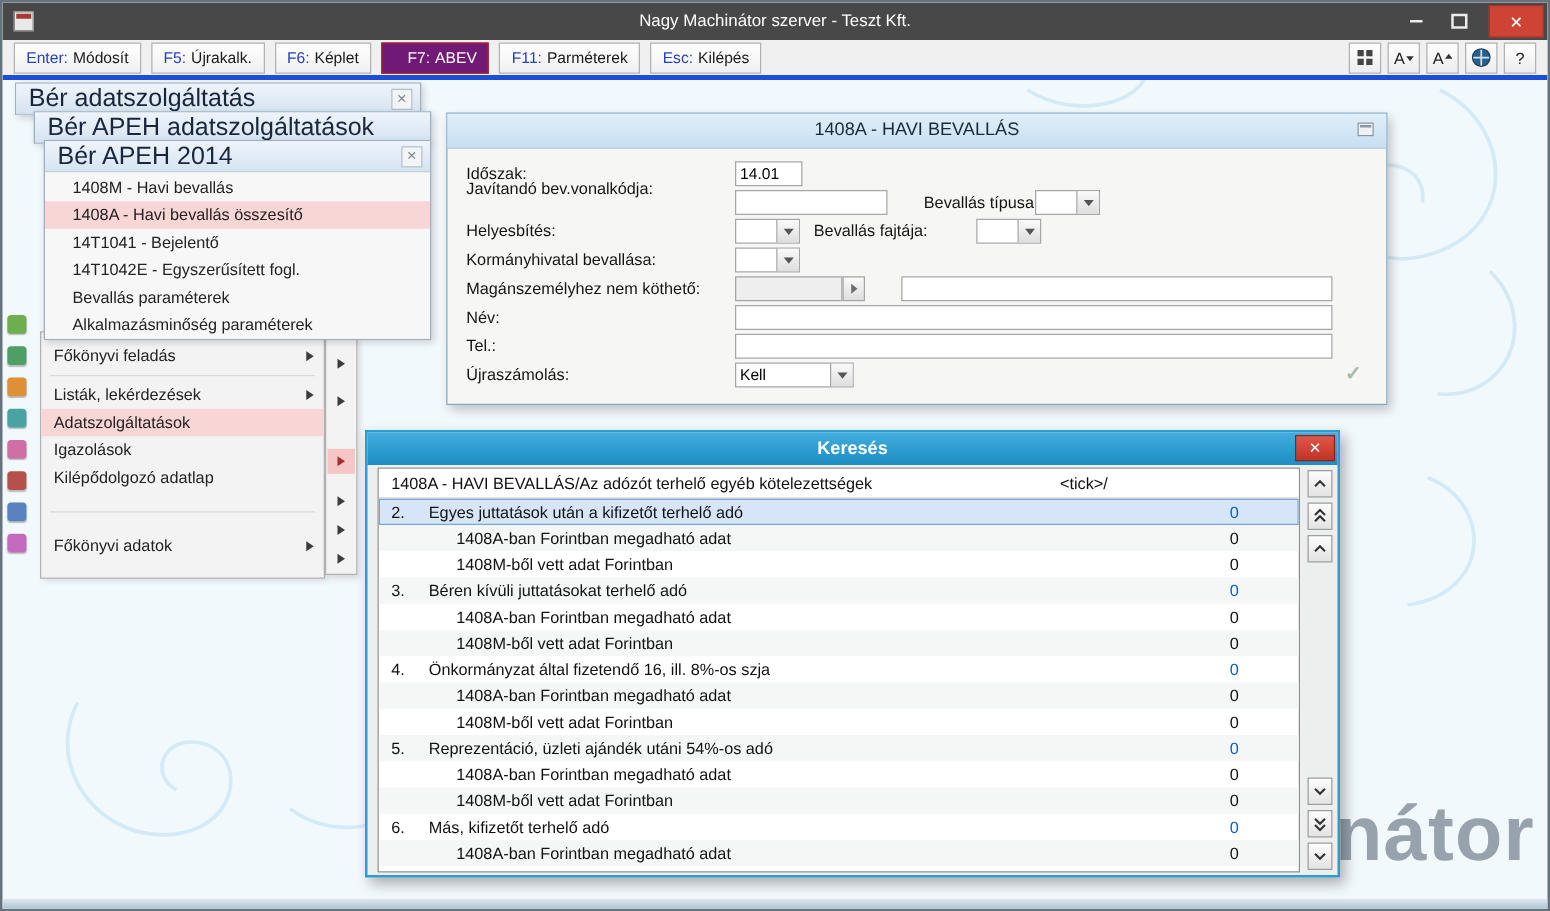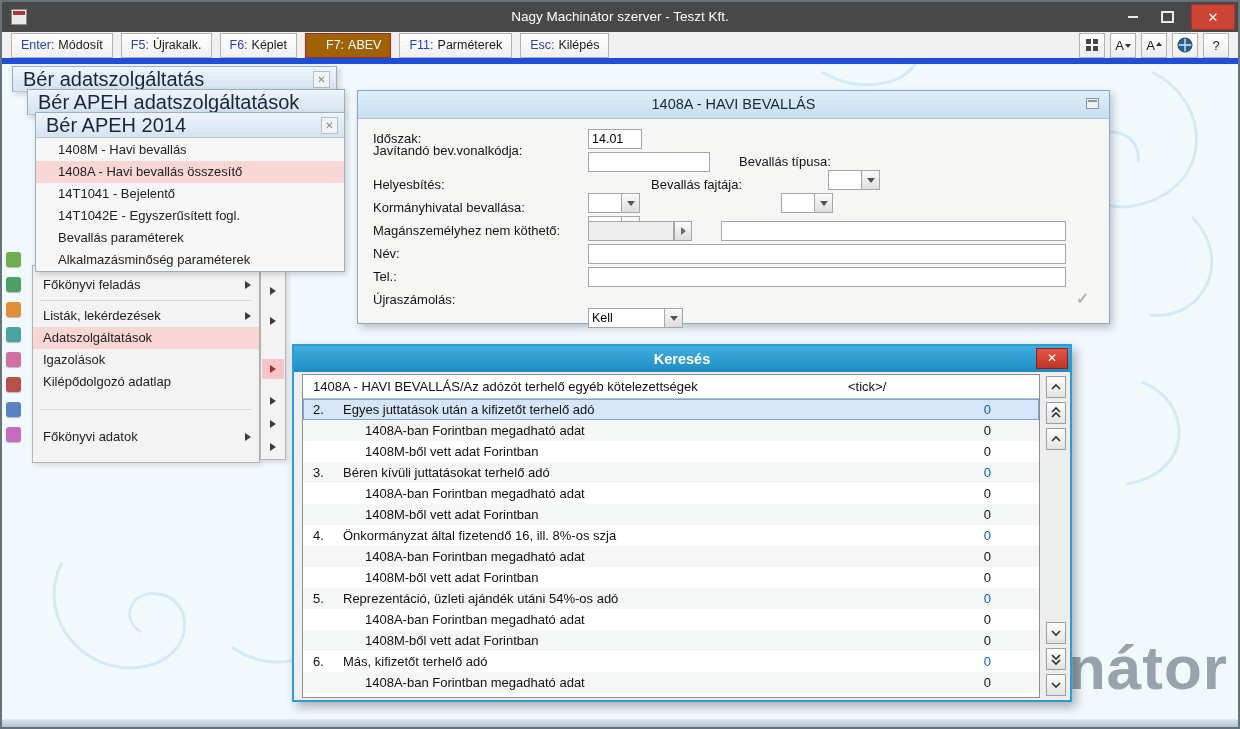--- a/index.html
+++ b/index.html
@@ -14,25 +14,25 @@
   .app-icon{position:absolute;left:9px;top:7px;width:16px;height:16px;background:#e9e9e9;border:1px solid #8d8d8d;box-sizing:border-box;}
   .app-icon::before{content:"";position:absolute;left:1px;top:1px;right:1px;height:4px;background:#a43c34;}
   .wc{position:absolute;display:flex;align-items:center;justify-content:center;cursor:default;}
   .wc-min{right:90px;top:0;width:30px;height:30px;}
   .wc-min::after{content:"";width:10px;height:2px;background:#ececec;}
   .wc-max{right:56px;top:0;width:30px;height:30px;}
   .wc-max::after{content:"";width:9px;height:8px;border:2px solid #ececec;}
   .wc-close{right:3px;top:2px;width:44px;height:26px;background:#cd4435;color:#fff;font-size:13px;border:1px solid #a83227;box-sizing:border-box;}
 
   
-  .toolbar{position:absolute;left:0;top:30px;right:0;height:32px;background:#f0f0f0;border-bottom:6px solid #1d4ed8;display:flex;align-items:center;padding:0 9px;gap:8px;z-index:29;box-sizing:border-box;}
+  .toolbar{position:absolute;left:0;top:30px;right:0;height:32px;background:#f0f0f0;border-bottom:4px solid #1d4ed8;display:flex;align-items:center;padding:0 9px;gap:8px;z-index:29;box-sizing:border-box;}
   .tbtn{height:23px;padding:0 9px;background:linear-gradient(#ffffff,#f0f0f0);border:1px solid #b2b2b2;font-size:12.5px;display:flex;align-items:center;white-space:nowrap;}
   .tbtn .key{color:#2741c0;margin-right:4px;}
   .tbtn .lbl{color:#1a1a1a;}
-  .tbtn.red{background:#a16207;border-color:#ae241e;padding-left:20px;}
+  .tbtn.red{background:#701a75;border-color:#ae241e;padding-left:20px;}
   .tbtn.red .key,.tbtn.red .lbl{color:#fff;}
   .tb-right{margin-left:auto;display:flex;gap:5px;}
   .icon-btn{width:24px;height:23px;border:1px solid #b2b2b2;background:linear-gradient(#ffffff,#ededed);display:flex;align-items:center;justify-content:center;font-size:13px;color:#222;}
   .tri-dn{width:0;height:0;border:3px solid transparent;border-top:4px solid #333;margin:5px 0 0 1px;}
   .tri-up{width:0;height:0;border:3px solid transparent;border-bottom:4px solid #333;margin:0 0 5px 1px;}
 
   
   .dock-ic{position:absolute;left:4px;width:15px;height:15px;border-radius:3px;z-index:2;box-shadow:0 1px 1px rgba(0,0,0,.25);}
 
   
@@ -62,21 +62,21 @@
 
   
   .form-dialog{position:absolute;left:355px;top:88px;width:753px;height:234px;background:#f6f7f4;border:1px solid #82a9c6;z-index:9;box-shadow:3px 4px 8px rgba(0,0,0,.22);box-sizing:border-box;}
   .form-title{position:relative;height:27px;background:linear-gradient(#e0effa,#c6dff2);border-bottom:1px solid #a8c3d9;}
   .form-title .t{position:absolute;left:0;right:0;text-align:center;line-height:27px;font-size:14.5px;color:#1a2838;}
   .restore-ic{position:absolute;right:10px;top:7px;width:13px;height:11px;border:1px solid #8a97a3;background:#eef2f6;box-sizing:border-box;}
   .restore-ic::before{content:"";position:absolute;left:1px;top:1px;right:1px;height:2px;background:#8a97a3;}
   .flabel{position:absolute;font-size:13px;color:#141414;height:20px;line-height:20px;white-space:nowrap;}
   .tinput{position:absolute;height:20px;border:1px solid #a6a6a6;background:#fff;font-size:12.5px;padding:0 3px;font-family:inherit;box-sizing:border-box;}
   .tinput.gray{background:#eeeeee;}
-  .combo{position:absolute;height:20px;background:#fff;border:1px solid #a6a6a6;display:flex;box-sizing:border-box;margin-top:18px;}
+  .combo{position:absolute;height:20px;background:#fff;border:1px solid #a6a6a6;display:flex;box-sizing:border-box;}
   .combo .cval{flex:1;font-size:12.5px;line-height:18px;padding:0 3px;overflow:hidden;}
   .combo .cbtn{width:17px;background:linear-gradient(#fafafa,#dedede);border-left:1px solid #a6a6a6;display:flex;align-items:center;justify-content:center;}
   .combo .cbtn::after{content:"";width:0;height:0;border:4px solid transparent;border-top:5px solid #555;margin-top:5px;}
   .mini-btn{position:absolute;height:20px;width:18px;background:linear-gradient(#fafafa,#dedede);border:1px solid #a6a6a6;display:flex;align-items:center;justify-content:center;box-sizing:border-box;}
   .mini-btn .arr{border-left-color:#6b6b6b;border-left-width:5px;}
   .chk{position:absolute;font-size:16px;font-weight:bold;color:#a9b9aa;}
 
   
   .search-dialog{position:absolute;left:290px;top:342px;width:780px;height:358px;background:#edefee;border:2px solid #2e9bd2;z-index:10;box-shadow:4px 5px 10px rgba(0,0,0,.3);box-sizing:border-box;}
   .search-title{position:relative;height:26px;background:linear-gradient(#41aede,#1d8cc2);}

